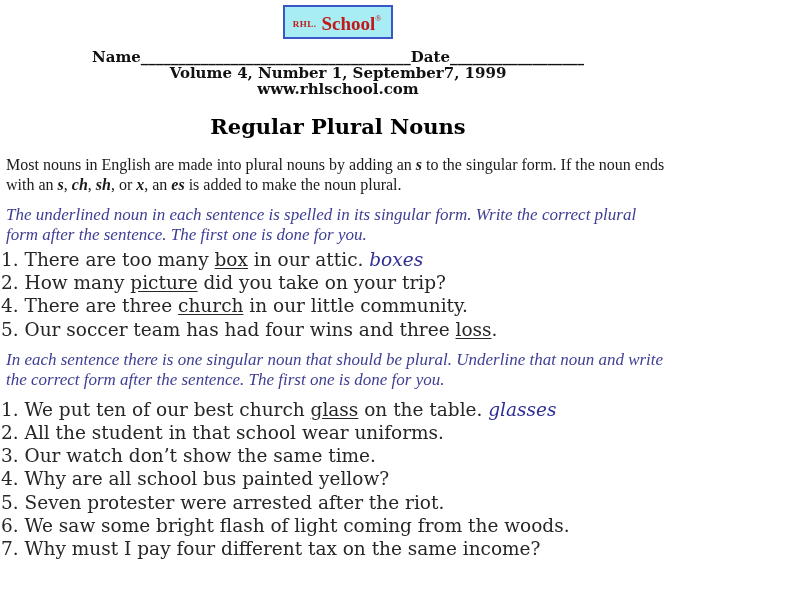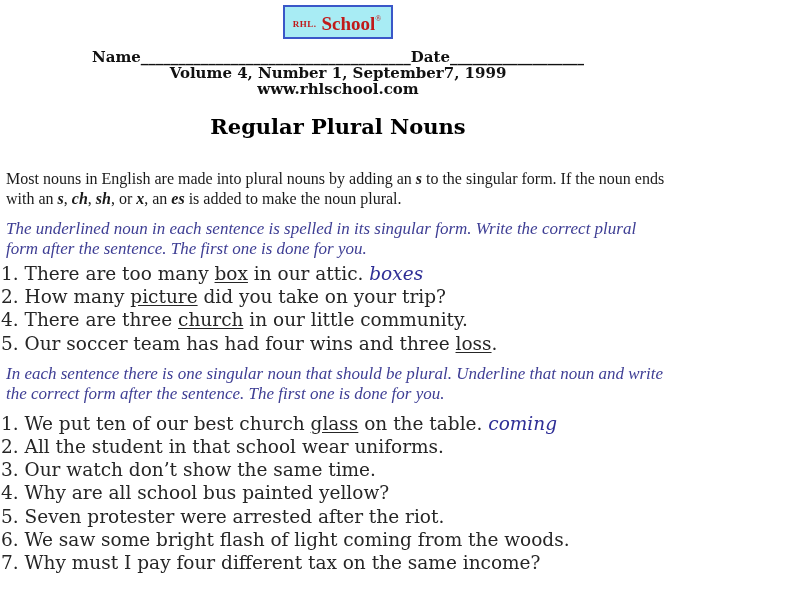--- a/index.html
+++ b/index.html
@@ -62,21 +62,21 @@
     text-align: center;
     margin: 17px 0 0 0;
   }
 
   
   .intro {
     font-family: "Liberation Serif", serif;
     font-size: 16px;
     line-height: 20px;
     color: #1a1a1a;
-    margin: 30px 0 0 0;
+    margin: 16px 0 0 0;
     padding: 0 6px;
   }
   .bi { font-weight: bold; font-style: italic; }
 
   
   .instructions {
     font-family: "Liberation Serif", serif;
     font-style: italic;
     font-size: 17px;
     line-height: 20px;
@@ -123,21 +123,21 @@
   <div class="list">
     <div class="item"><span>1.</span><span> There are too many </span><span class="u">box</span><span> in our attic. </span><span class="ans">boxes</span></div>
     <div class="item"><span>2.</span><span> How many </span><span class="u">picture</span><span> did you take on your trip?</span><span class="ans"></span></div>
     <div class="item"><span>4.</span><span> There are three </span><span class="u">church</span><span> in our little community.</span><span class="ans"></span></div>
     <div class="item"><span>5.</span><span> Our soccer team has had four wins and three </span><span class="u">loss</span><span>.</span><span class="ans"></span></div>
   </div>
 
   <p class="instructions second">In each sentence there is one singular noun that should be plural. Underline that noun and write the correct form after the sentence. The first one is done for you.</p>
 
   <div class="list second">
-    <div class="item"><span>1.</span><span> We put ten of our best church </span><span class="u">glass</span><span> on the table. </span><span class="ans">coming</span></div>
+    <div class="item"><span>1.</span><span> We put ten of our best church </span><span class="u">glass</span><span> on the table. </span><span class="ans">glasses</span></div>
     <div class="item"><span>2.</span><span> All the student in that school wear uniforms.</span><span class="u"></span><span></span><span class="ans"></span></div>
     <div class="item"><span>3.</span><span> Our watch don’t show the same time.</span><span class="u"></span><span></span><span class="ans"></span></div>
     <div class="item"><span>4.</span><span> Why are all school bus painted yellow?</span><span class="u"></span><span></span><span class="ans"></span></div>
     <div class="item"><span>5.</span><span> Seven protester were arrested after the riot.</span><span class="u"></span><span></span><span class="ans"></span></div>
     <div class="item"><span>6.</span><span> We saw some bright flash of light coming from the woods.</span><span class="u"></span><span></span><span class="ans"></span></div>
     <div class="item"><span>7.</span><span> Why must I pay four different tax on the same income?</span><span class="u"></span><span></span><span class="ans"></span></div>
   </div>
 
 </div>
 

